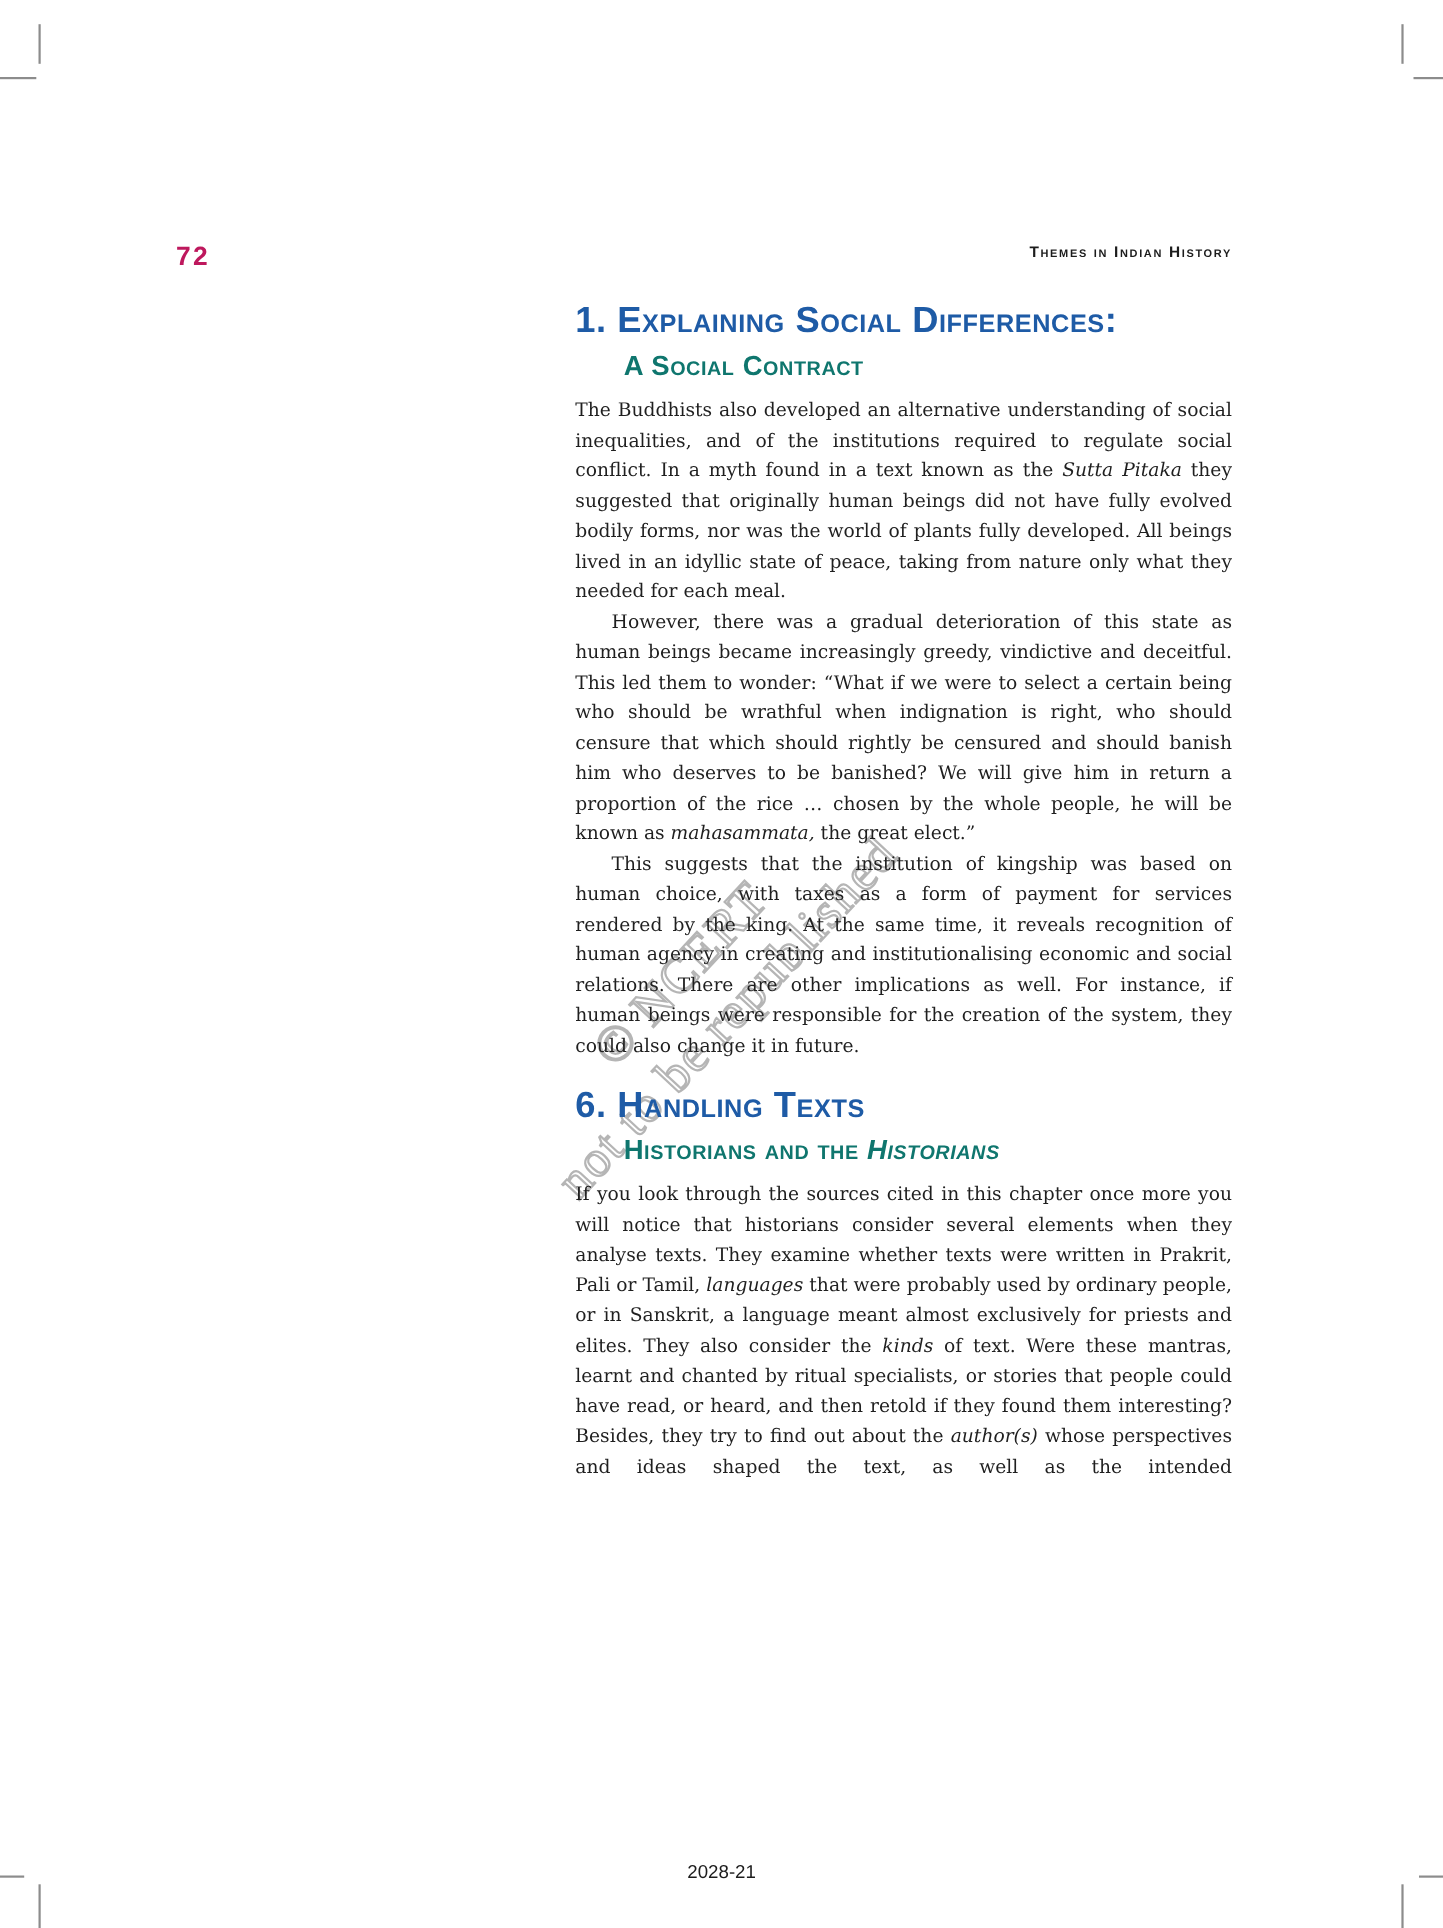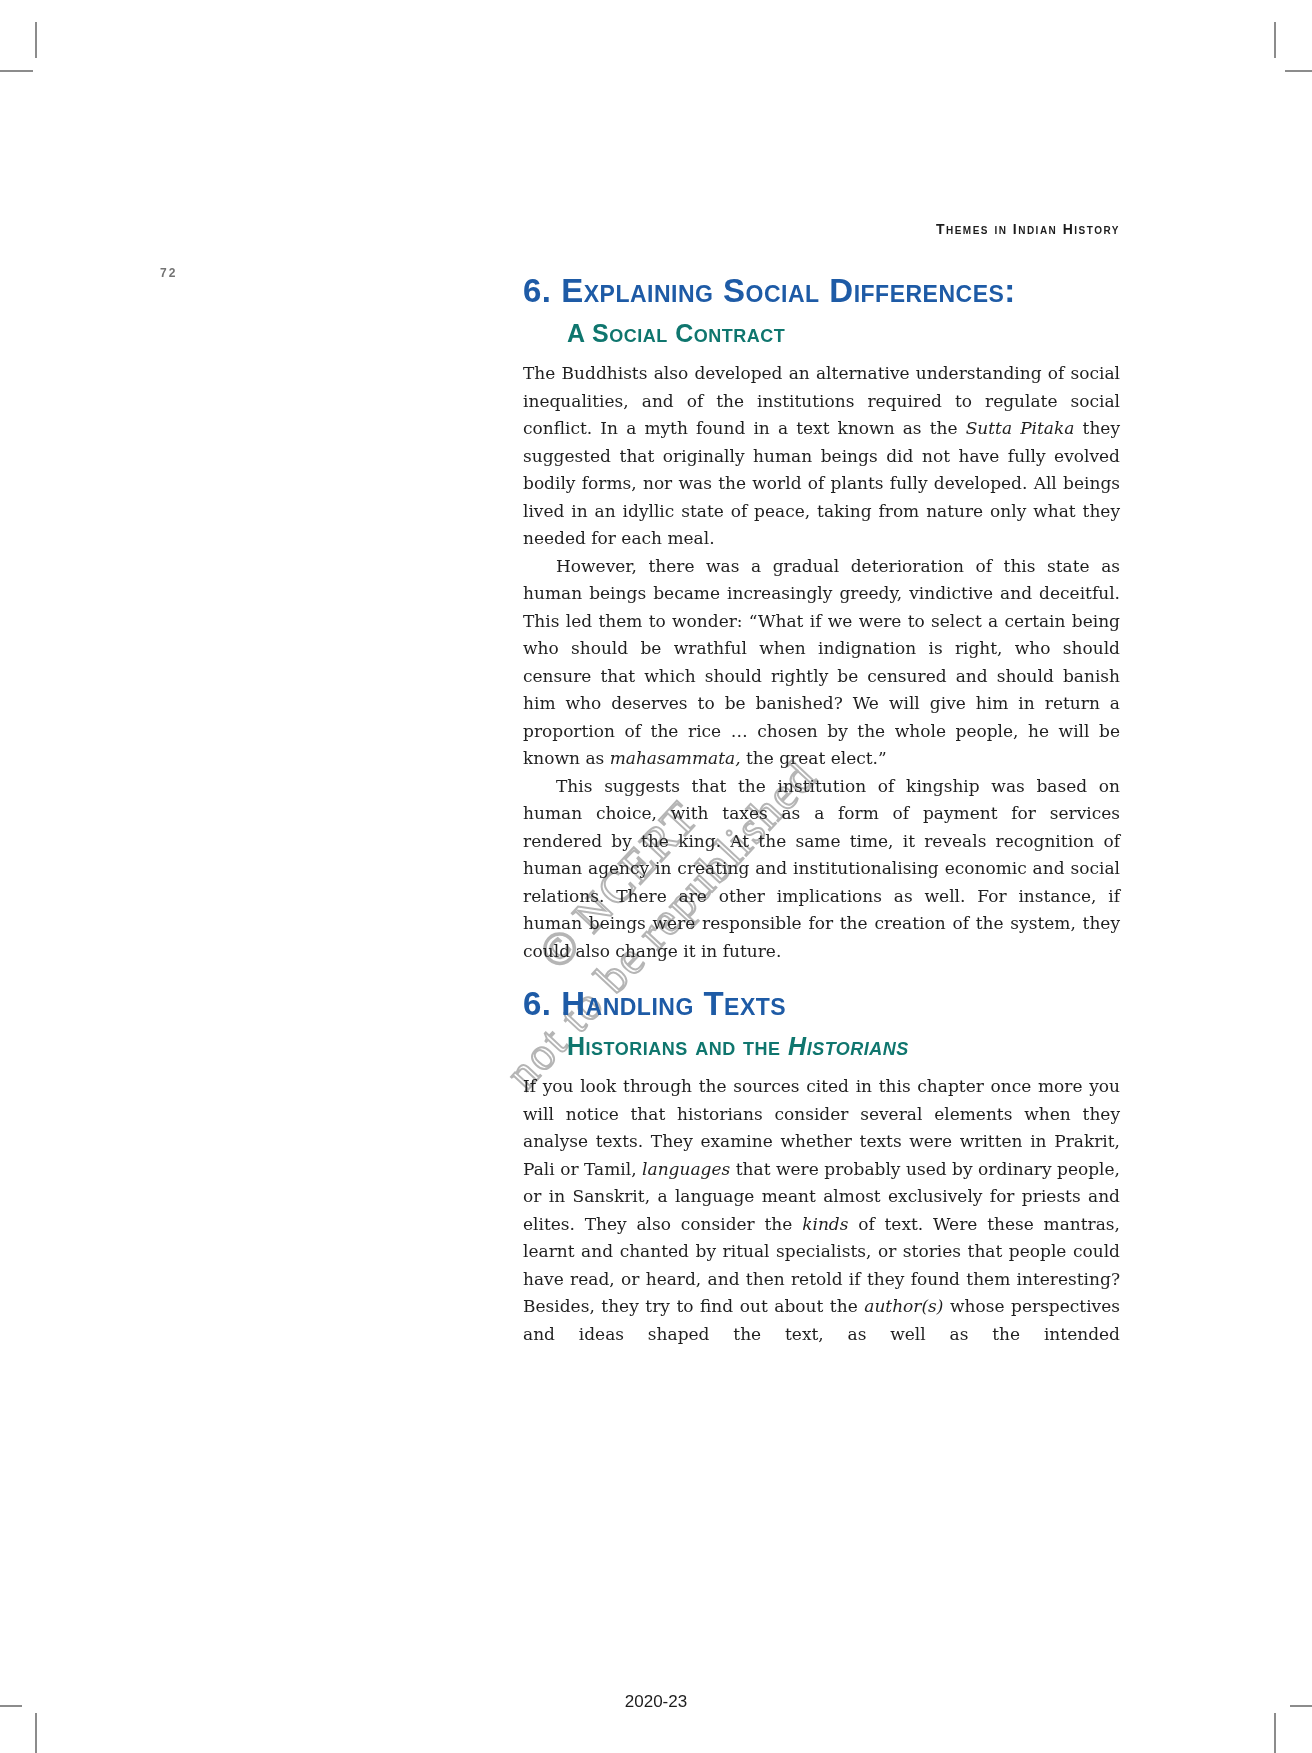--- a/index.html
+++ b/index.html
@@ -1,22 +1,22 @@
 <!DOCTYPE html>
 <html><head>
 <meta charset="utf-8">
 <style>
   html,body{margin:0;padding:0;background:#ffffff;}
   .page{position:relative;width:1312px;height:1753px;background:#ffffff;overflow:hidden;
         font-family:"Liberation Sans",sans-serif;}
   
   .crop{position:absolute;background:#8c8c8c;}
   
-  .pagenum{position:absolute;left:160px;top:220px;font-size:12px;font-weight:bold;
-           color:#737373;letter-spacing:2px;margin-top:46px;}
+  .pagenum{position:absolute;left:160px;top:220px;font-size:24px;font-weight:bold;
+           color:#be185d;letter-spacing:2px;}
   .runhead{position:absolute;right:192px;top:221px;font-size:14px;font-weight:bold;
            color:#1c1c1c;font-variant:small-caps;letter-spacing:1.5px;}
   
   .col{position:absolute;left:523px;top:0;width:597px;color:#1f1f1f;}
   .col h2{margin:0;color:#1e5ba6;font-size:33px;font-weight:bold;font-variant:small-caps;
           letter-spacing:0.5px;white-space:nowrap;line-height:38px;}
   .col h3{margin:0 0 0 44px;color:#0f766e;font-size:25px;font-weight:bold;
           font-variant:small-caps;letter-spacing:0.5px;line-height:30px;}
   .col h2.first{margin-top:272px;}
   .col h3{margin-top:8px;}
@@ -56,25 +56,25 @@
 
   <div class="pagenum">72</div>
   <div class="runhead">Themes in Indian History</div>
 
   <div class="watermark">
     <div>© NCERT</div>
     <div>not to be republished</div>
   </div>
 
   <div class="col">
-      <h2 class="first">6. Explaining Social Differences:</h2>
+      <h2 class="first">1. Explaining Social Differences:</h2>
       <h3><span>A Social Contract</span></h3>
       <p class="lead "><span>The Buddhists also developed an alternative understanding of social inequalities, and of the institutions required to regulate social conflict. In a myth found in a text known as the </span><span class="em">Sutta Pitaka</span><span> they suggested that originally human beings did not have fully evolved bodily forms, nor was the world of plants fully developed. All beings lived in an idyllic state of peace, taking from nature only what they needed for each meal.</span></p>
       <p class="indent "><span>However, there was a gradual deterioration of this state as human beings became increasingly greedy, vindictive and deceitful. This led them to wonder: “What if we were to select a certain being who should be wrathful when indignation is right, who should censure that which should rightly be censured and should banish him who deserves to be banished? We will give him in return a proportion of the rice … chosen by the whole people, he will be known as </span><span class="em">mahasammata,</span><span> the great elect.”</span></p>
       <p class="indent "><span>This suggests that the institution of kingship was based on human choice, with taxes as a form of payment for services rendered by the king. At the same time, it reveals recognition of human agency in creating and institutionalising economic and social relations. There are other implications as well. For instance, if human beings were responsible for the creation of the system, they could also change it in future.</span></p>
       <h2 class="later">6. Handling Texts</h2>
       <h3><span>Historians and the </span><span class="em">Historians</span></h3>
       <p class="lead continues"><span>If you look through the sources cited in this chapter once more you will notice that historians consider several elements when they analyse texts. They examine whether texts were written in Prakrit, Pali or Tamil, </span><span class="em">languages</span><span> that were probably used by ordinary people, or in Sanskrit, a language meant almost exclusively for priests and elites. They also consider the </span><span class="em">kinds</span><span> of text. Were these mantras, learnt and chanted by ritual specialists, or stories that people could have read, or heard, and then retold if they found them interesting? Besides, they try to find out about the </span><span class="em">author(s)</span><span> whose perspectives and ideas shaped the text, as well as the intended</span></p>
     </div>
 
-  <div class="footer">2020-23</div>
+  <div class="footer">2028-21</div>
 
 </div>
 
 </body></html>

